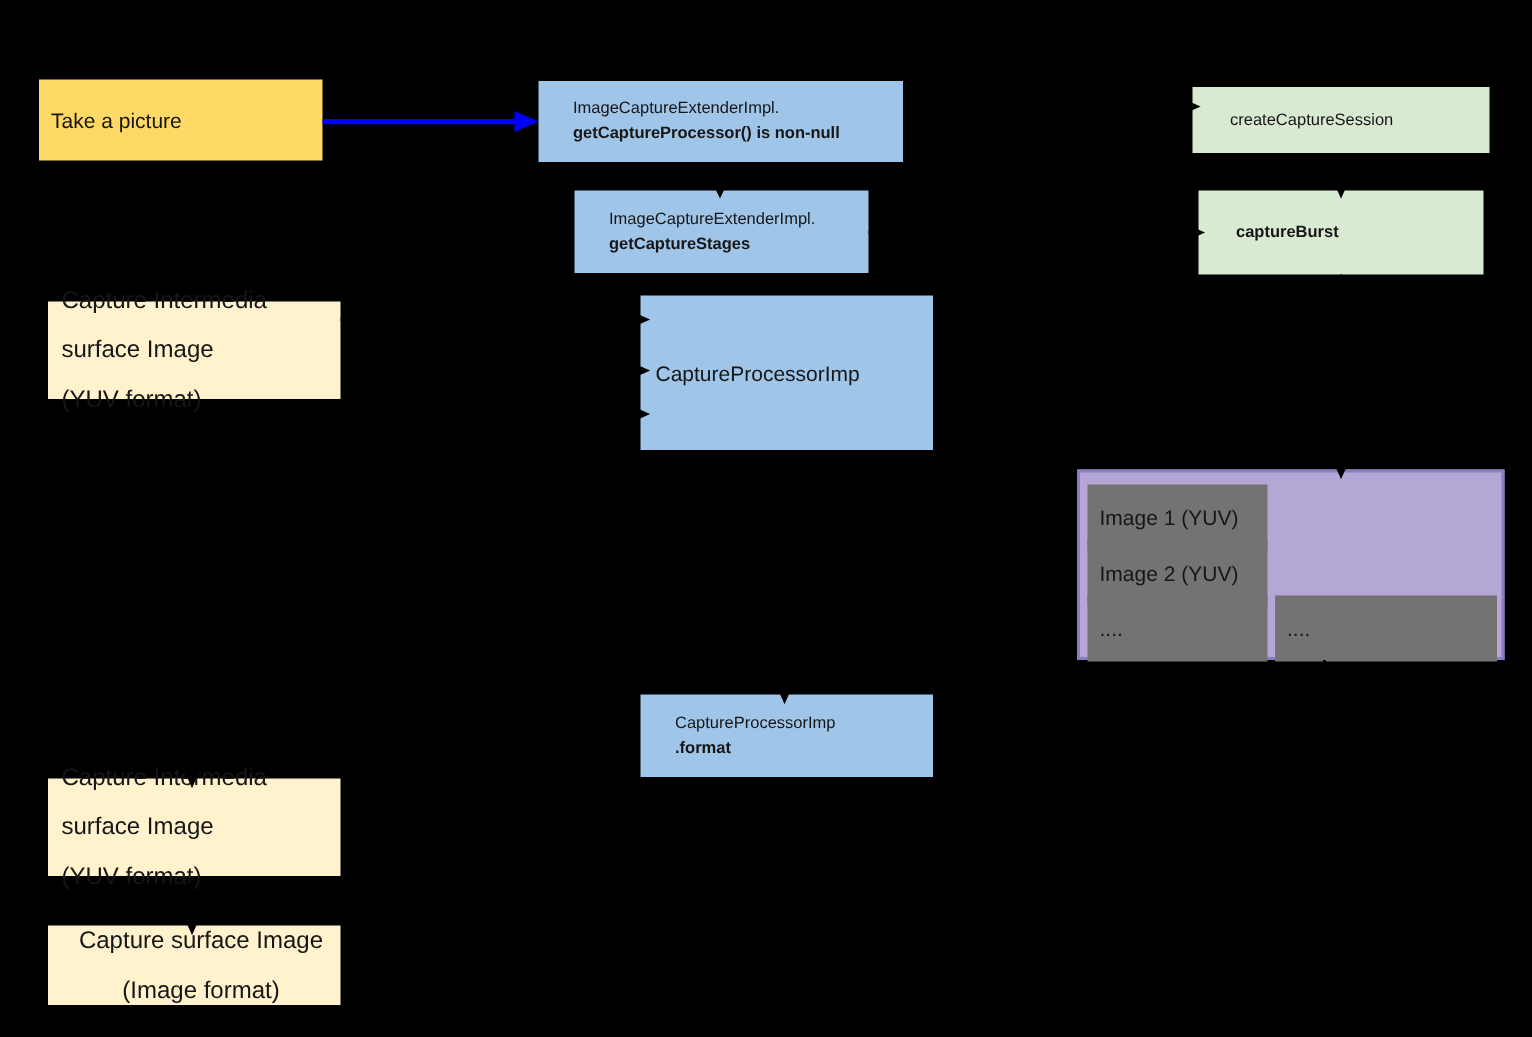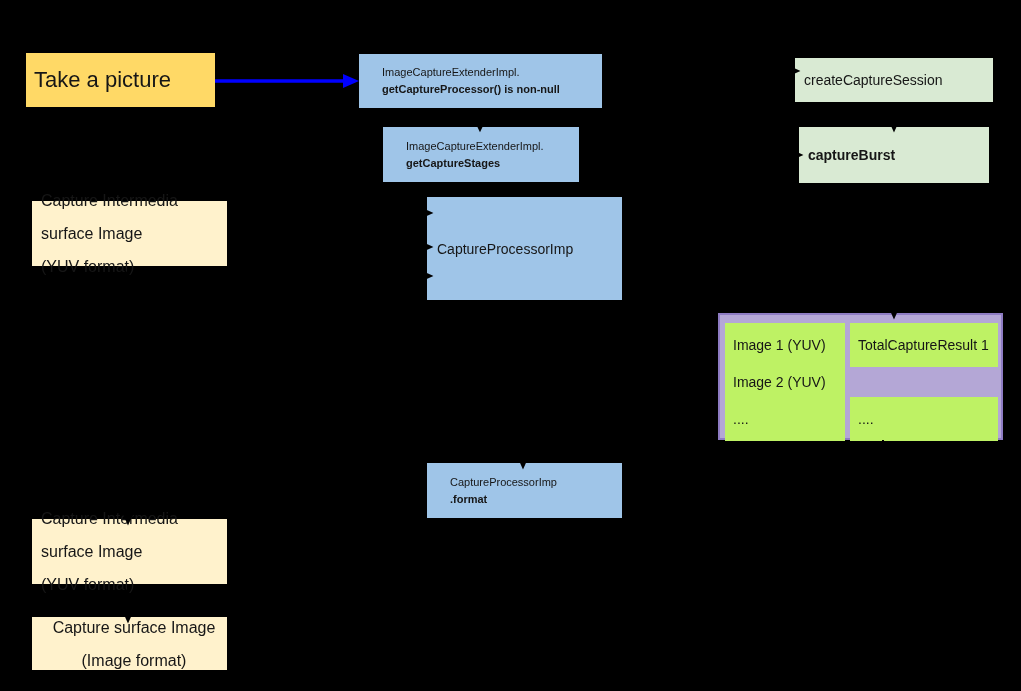--- a/index.html
+++ b/index.html
@@ -20,39 +20,39 @@
     z-index:1;
   }
   .node span{display:block;}
   .blue{background:#9fc5e8;}
   .green{background:#d9ead3;}
   .yellow-dark{background:#ffd966;}
   .yellow-pale{background:#fff2cc;gap:14px;}
   .fn{font-size:11px;line-height:17px;padding-left:23px;}
   .fn .b2{font-weight:bold;}
   .lbl16{font-size:16px;line-height:19px;padding-left:9px;}
-  .lbl14{font-size:14px;line-height:18px;padding-left:9px;}
+  .lbl14{font-size:11px;line-height:18px;padding-left:25px;}
 
-  #take-picture{left:26px;top:53px;width:189px;height:54px;font-size:22px;padding-left:8px;}
+  #take-picture{left:26px;top:53px;width:189px;height:54px;font-size:14px;padding-left:8px;}
   #box-get-processor{left:359px;top:54px;width:243px;height:54px;}
   #box-get-stages{left:383px;top:127px;width:196px;height:55px;}
   #box-create-session{left:795px;top:58px;width:198px;height:44px;}
   #box-capture-burst{left:799px;top:127px;width:190px;height:56px;font-weight:bold;}
   #box-yuv-top{left:32px;top:201px;width:195px;height:65px;}
   #box-processor{left:427px;top:197px;width:195px;height:103px;font-size:14px;padding-left:10px;}
   #box-process{left:427px;top:463px;width:195px;height:55px;}
   #box-yuv-bottom{left:32px;top:519px;width:195px;height:65px;}
   #box-jpeg{left:32px;top:617px;width:195px;height:53px;text-align:center;}
 
   #burst-table{
     position:absolute;left:718px;top:313px;width:285px;height:127px;
     background:#b4a7d6;border:2px solid #8e7cc3;box-sizing:border-box;z-index:1;
   }
   .tcell{
-    position:absolute;height:44px;background:#bef264;
+    position:absolute;height:44px;background:#737373;
     display:flex;align-items:center;box-sizing:border-box;
     font-size:14px;padding-left:8px;
   }
   .c0{left:5px;width:120px;}
   .c1{left:130px;width:148px;}
   .r0{top:8px;}
   .r1{top:45px;}
   .r2{top:82px;}
 
   #arrows{position:absolute;left:0;top:0;z-index:2;pointer-events:none;}
@@ -90,23 +90,20 @@
     <span>(YUV format)</span>
   </div>
 
   <div class="node blue" id="box-processor">
     <span>CaptureProcessorImp</span>
   </div>
 
   <div id="burst-table">
     <div class="tcell r0 c0">
         <span>Image 1 (YUV)</span>
-      </div>
-    <div class="tcell r0 c1">
-        <span>TotalCaptureResult 1</span>
       </div>
     <div class="tcell r1 c0">
         <span>Image 2 (YUV)</span>
       </div>
     <div class="tcell r2 c0">
         <span>....</span>
       </div>
     <div class="tcell r2 c1">
         <span>....</span>
       </div>

